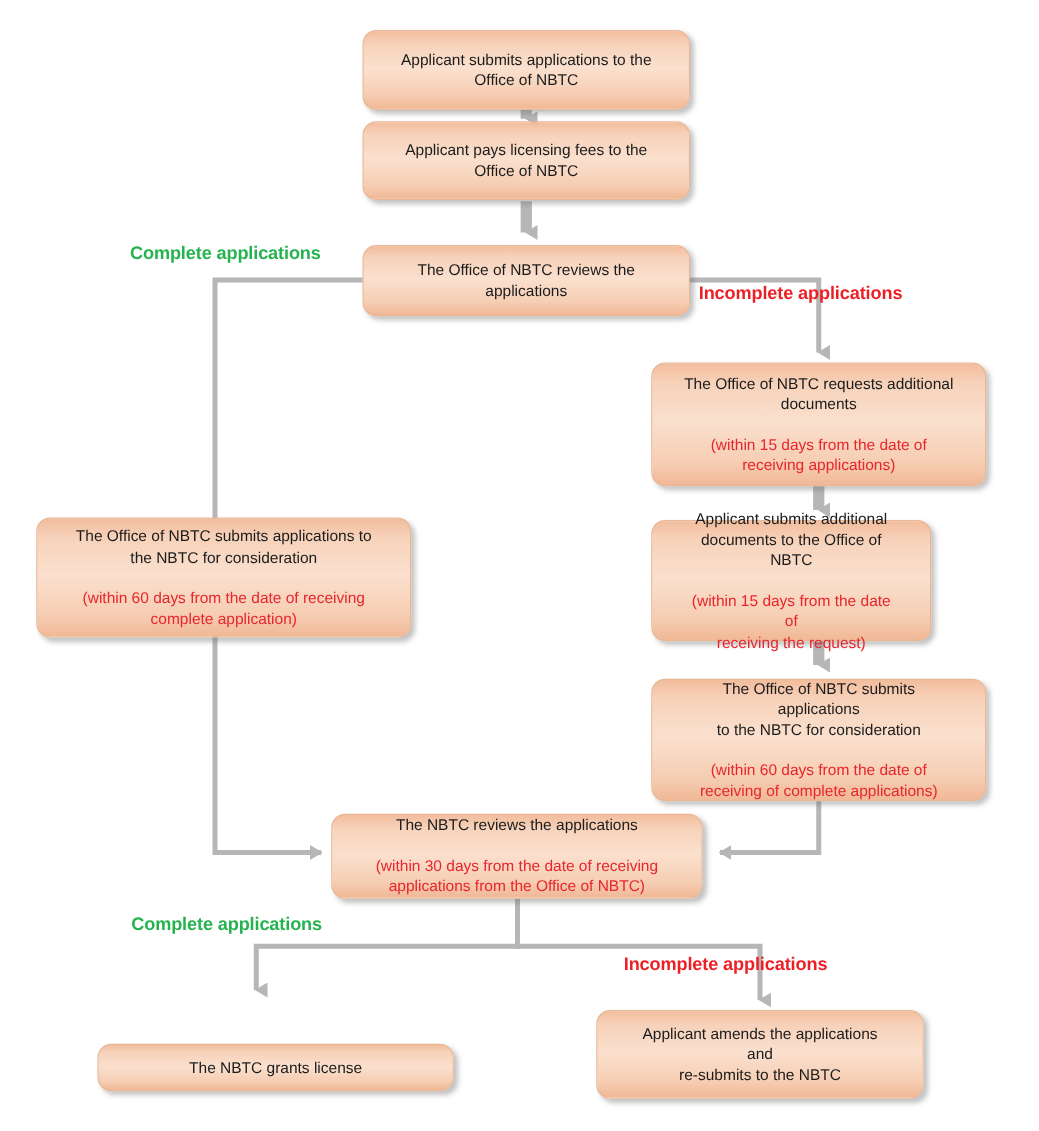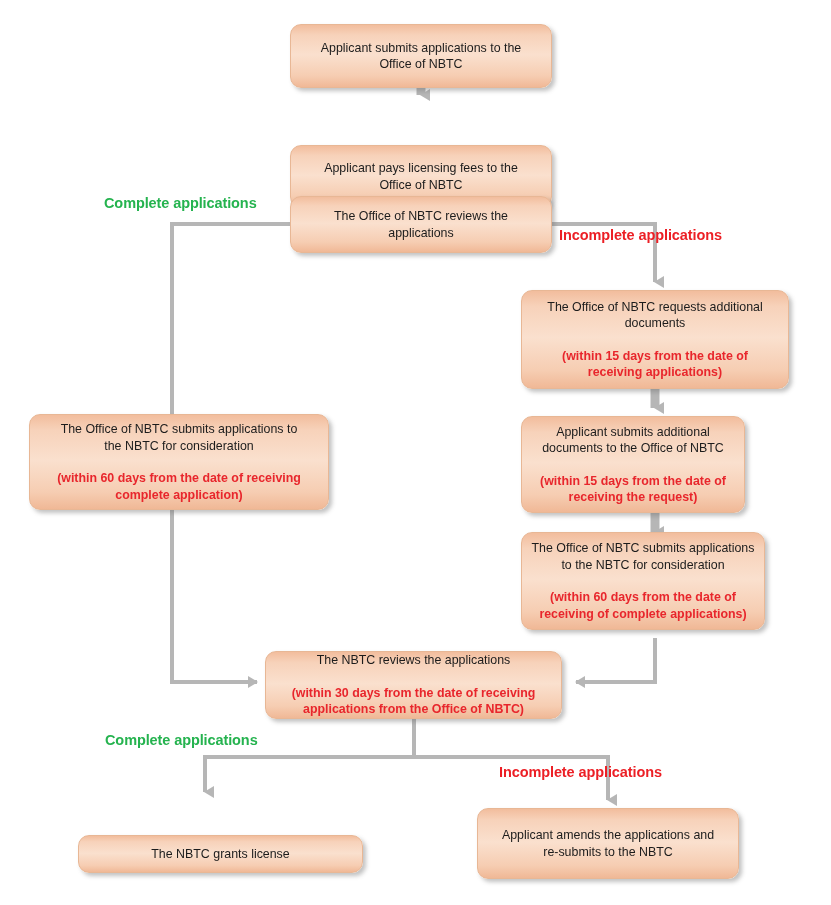--- a/index.html
+++ b/index.html
@@ -37,33 +37,33 @@
     border: 1px solid #e8b795;
     box-shadow: 3px 3px 4px rgba(110,110,110,0.42);
     display: flex;
     flex-direction: column;
     align-items: center;
     justify-content: center;
     text-align: center;
     color: #1c1c1c;
     font-size: 12.4px;
     line-height: 16.5px;
-    padding: 4px 9px;
+    padding: 4px 25px;
     z-index: 5;
   }
   .node .main-text {
     display: block;
     white-space: pre-line;
     font-weight: 500;
   }
   .node .note-text {
     display: block;
     white-space: pre-line;
     color: #e8262c;
-    font-weight: 700;
+    font-weight: 400;
     margin-top: 16px;
   }
   .branch-label {
     position: absolute;
     font-size: 14.5px;
     font-weight: bold;
     white-space: nowrap;
     z-index: 6;
     letter-spacing: -0.1px;
   }
@@ -108,21 +108,21 @@
 
       <path d="M 414,719 L 414,757 L 608,757 L 608,800" stroke-width="4" marker-end="url(#arrow-down)"></path>
     </g>
   </svg>
 
   <div class="node" style="left:290px; top:24px; width:262px; height:64px;">
     <span class="main-text">Applicant submits applications to the
 Office of NBTC</span>
   </div>
 
-  <div class="node" style="left:290px; top:97px; width:262px; height:63px;margin-top:48px;">
+  <div class="node" style="left:290px; top:97px; width:262px; height:63px;">
     <span class="main-text">Applicant pays licensing fees to the
 Office of NBTC</span>
   </div>
 
   <div class="node" style="left:290px; top:196px; width:262px; height:57px;">
     <span class="main-text">The Office of NBTC reviews the
 applications</span>
   </div>
 
   <div class="node" style="left:521px; top:290px; width:268px; height:99px;">
@@ -132,21 +132,21 @@
 receiving applications)</span>
   </div>
 
   <div class="node" style="left:521px; top:416px; width:224px; height:97px;">
     <span class="main-text">Applicant submits additional
 documents to the Office of NBTC</span>
     <span class="note-text">(within 15 days from the date of
 receiving the request)</span>
   </div>
 
-  <div class="node" style="left:521px; top:532px; width:244px; height:98px;">
+  <div class="node" style="left:521px; top:543px; width:268px; height:98px;">
     <span class="main-text">The Office of NBTC submits applications
 to the NBTC for consideration</span>
     <span class="note-text">(within 60 days from the date of
 receiving of complete applications)</span>
   </div>
 
   <div class="node" style="left:29px; top:414px; width:300px; height:96px;">
     <span class="main-text">The Office of NBTC submits applications to
 the NBTC for consideration</span>
     <span class="note-text">(within 60 days from the date of receiving

